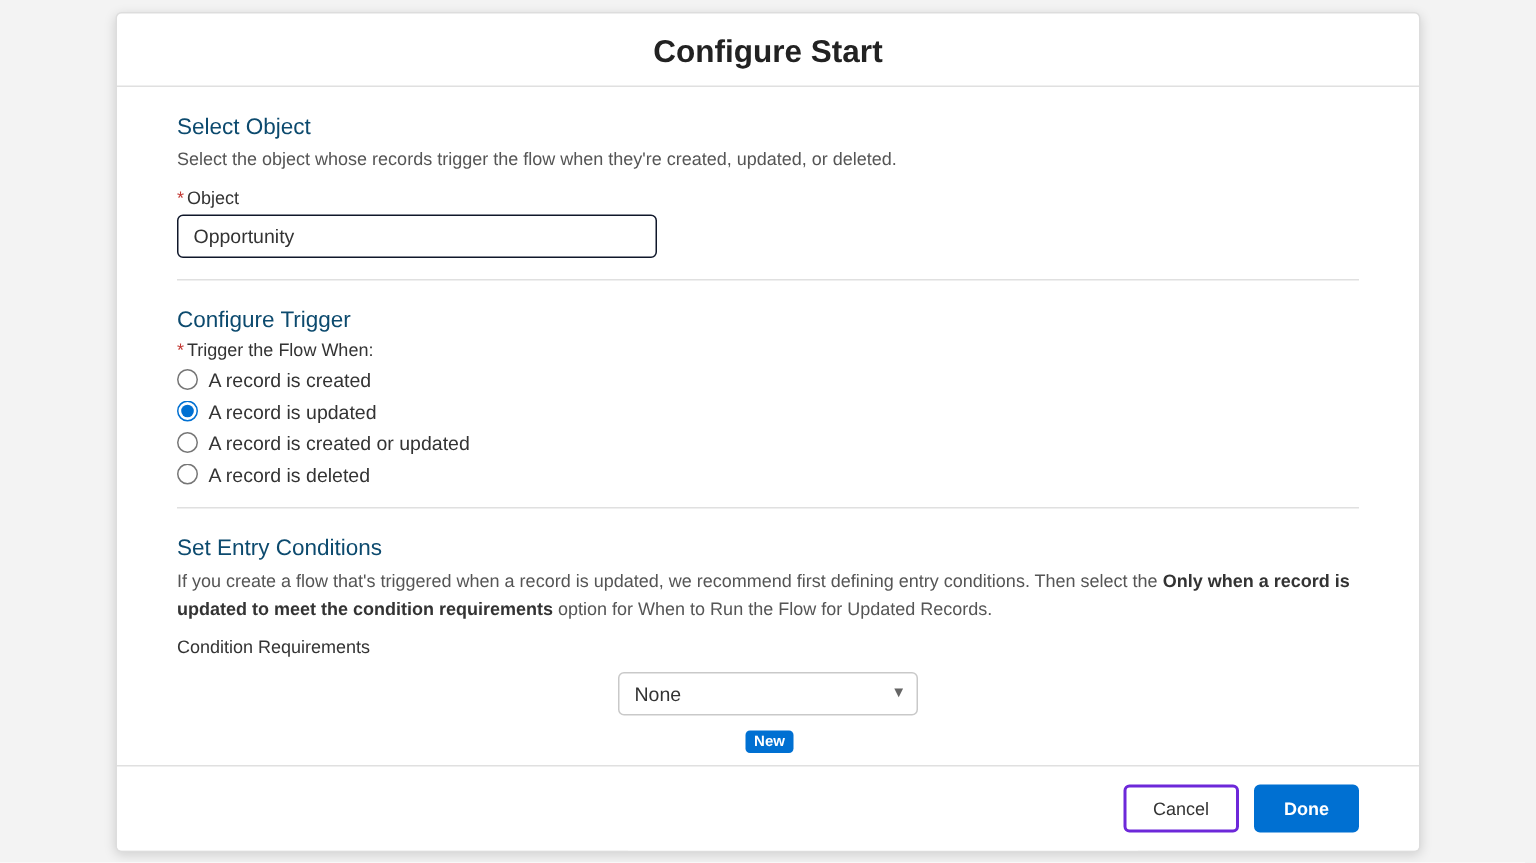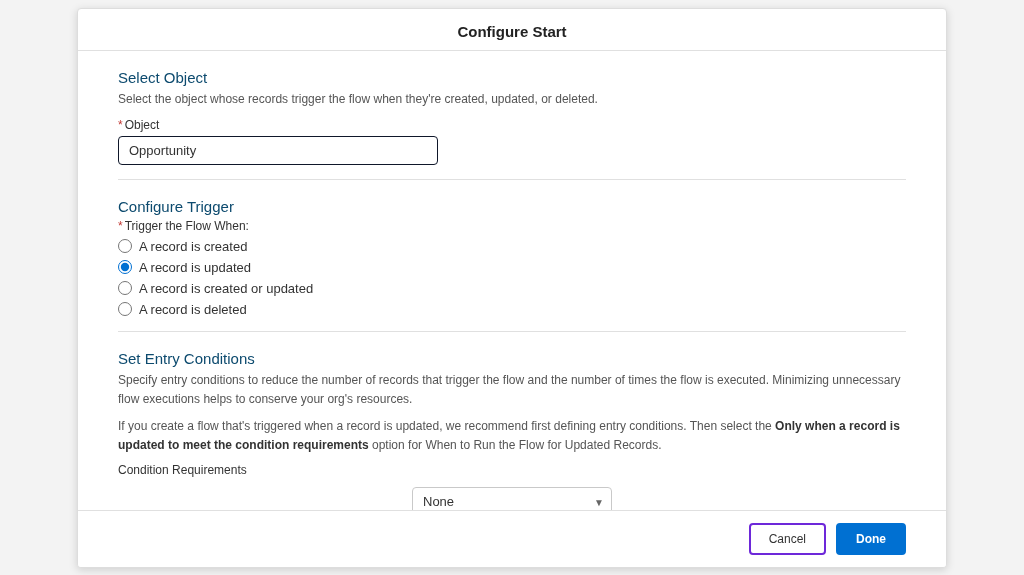--- a/index.html
+++ b/index.html
@@ -21,21 +21,21 @@
       max-height: 560px;
       overflow: hidden;
       display: flex;
       flex-direction: column;
       box-shadow: 0 2px 8px rgba(0,0,0,0.15);
     }
     .modal-header {
       text-align: center;
       padding: 14px 12px 10px;
       border-bottom: 1px solid #e0e0e0;
-      font-size: 15px;
+      font-size: 21px;
       font-weight: 600;
       color: #222;
     }
     .modal-body {
       overflow-y: auto;
       flex: 1;
       padding: 0 40px;
     }
     .section {
       padding: 18px 0 14px;
@@ -229,21 +229,20 @@
         </label>
         <label class="radio-item">
           <input type="radio" name="trigger" style=""> 
             <span>A record is deleted</span>
         </label>
       </div>
     </div>
 
     <div class="section">
       <div class="section-title">Set Entry Conditions</div>
-      <div class="entry-conditions-text">Specify entry conditions to reduce the number of records that trigger the flow and the number of times the flow is executed. Minimizing unnecessary flow executions helps to conserve your org's resources.</div>
       <div class="entry-conditions-text">
         If you create a flow that's triggered when a record is updated, we recommend first defining entry conditions. Then select the <span class="bold">Only when a record is updated to meet the condition requirements</span> option for When to Run the Flow for Updated Records.
       </div>
       <div class="condition-label">Condition Requirements</div>
       <div class="condition-row">
         <div class="select-wrap">
           <select class="condition-select">
             <option>None</option>
             <option>All Conditions Are Met</option>
             <option>Any Condition Is Met</option>

